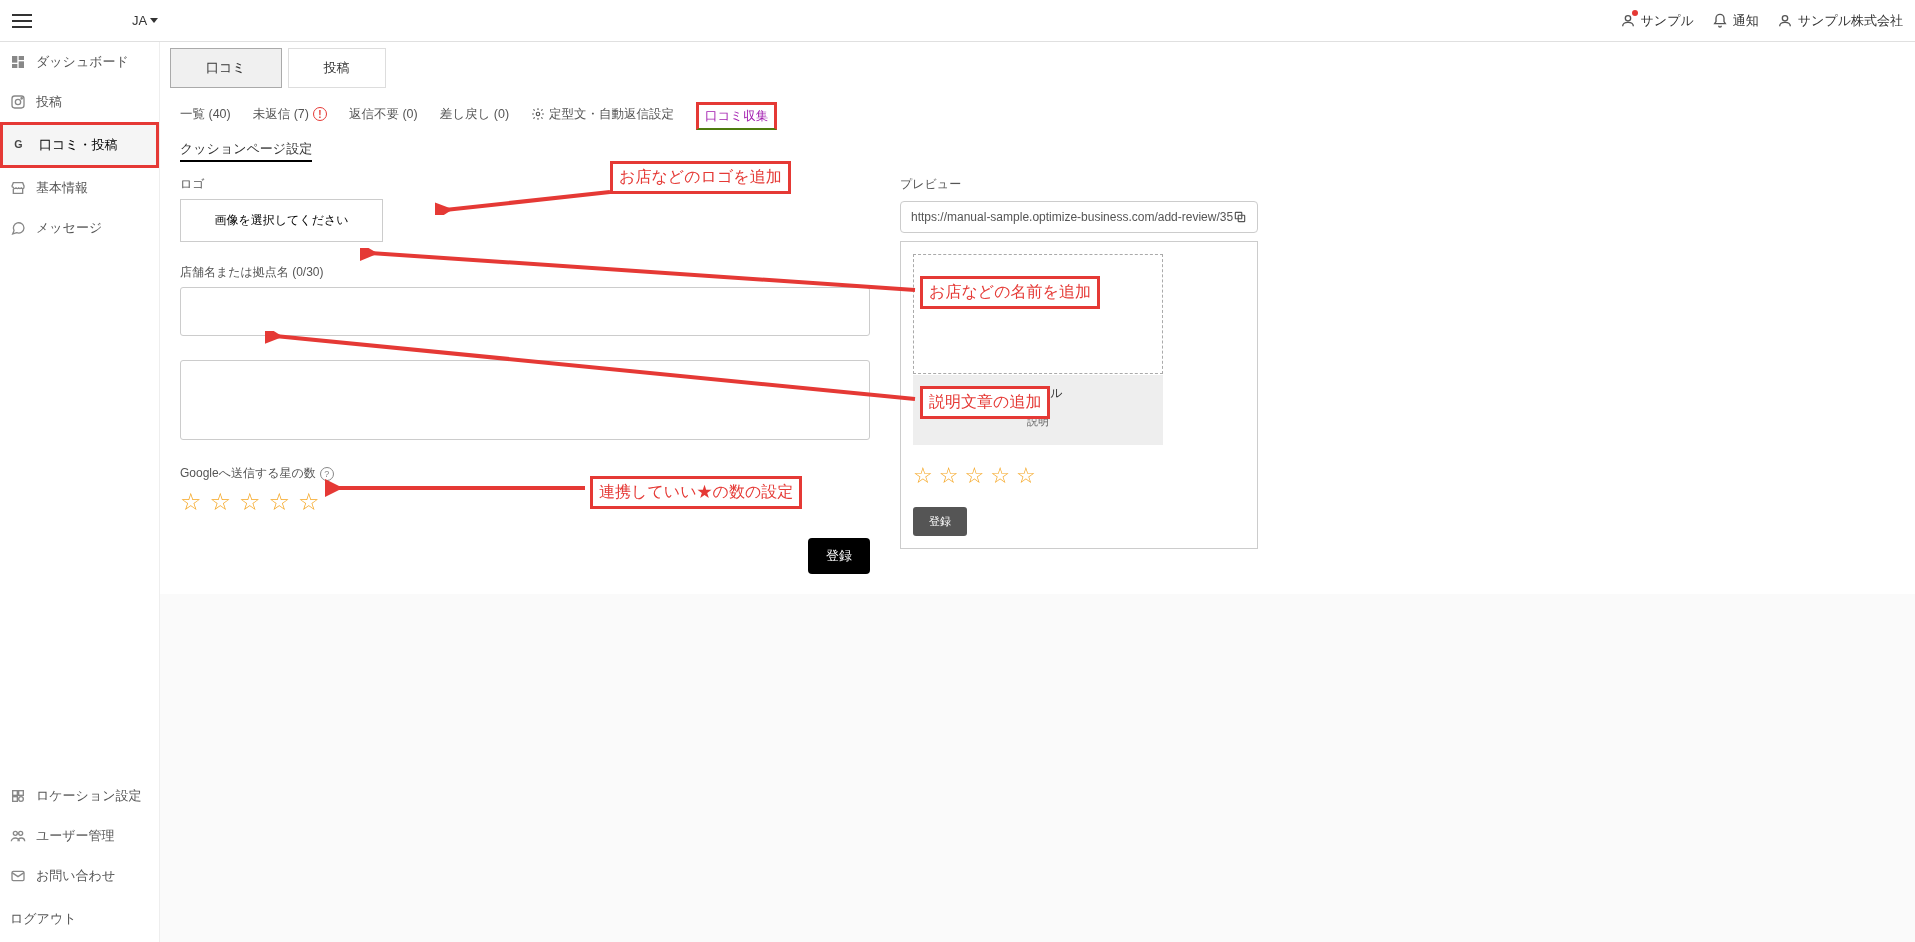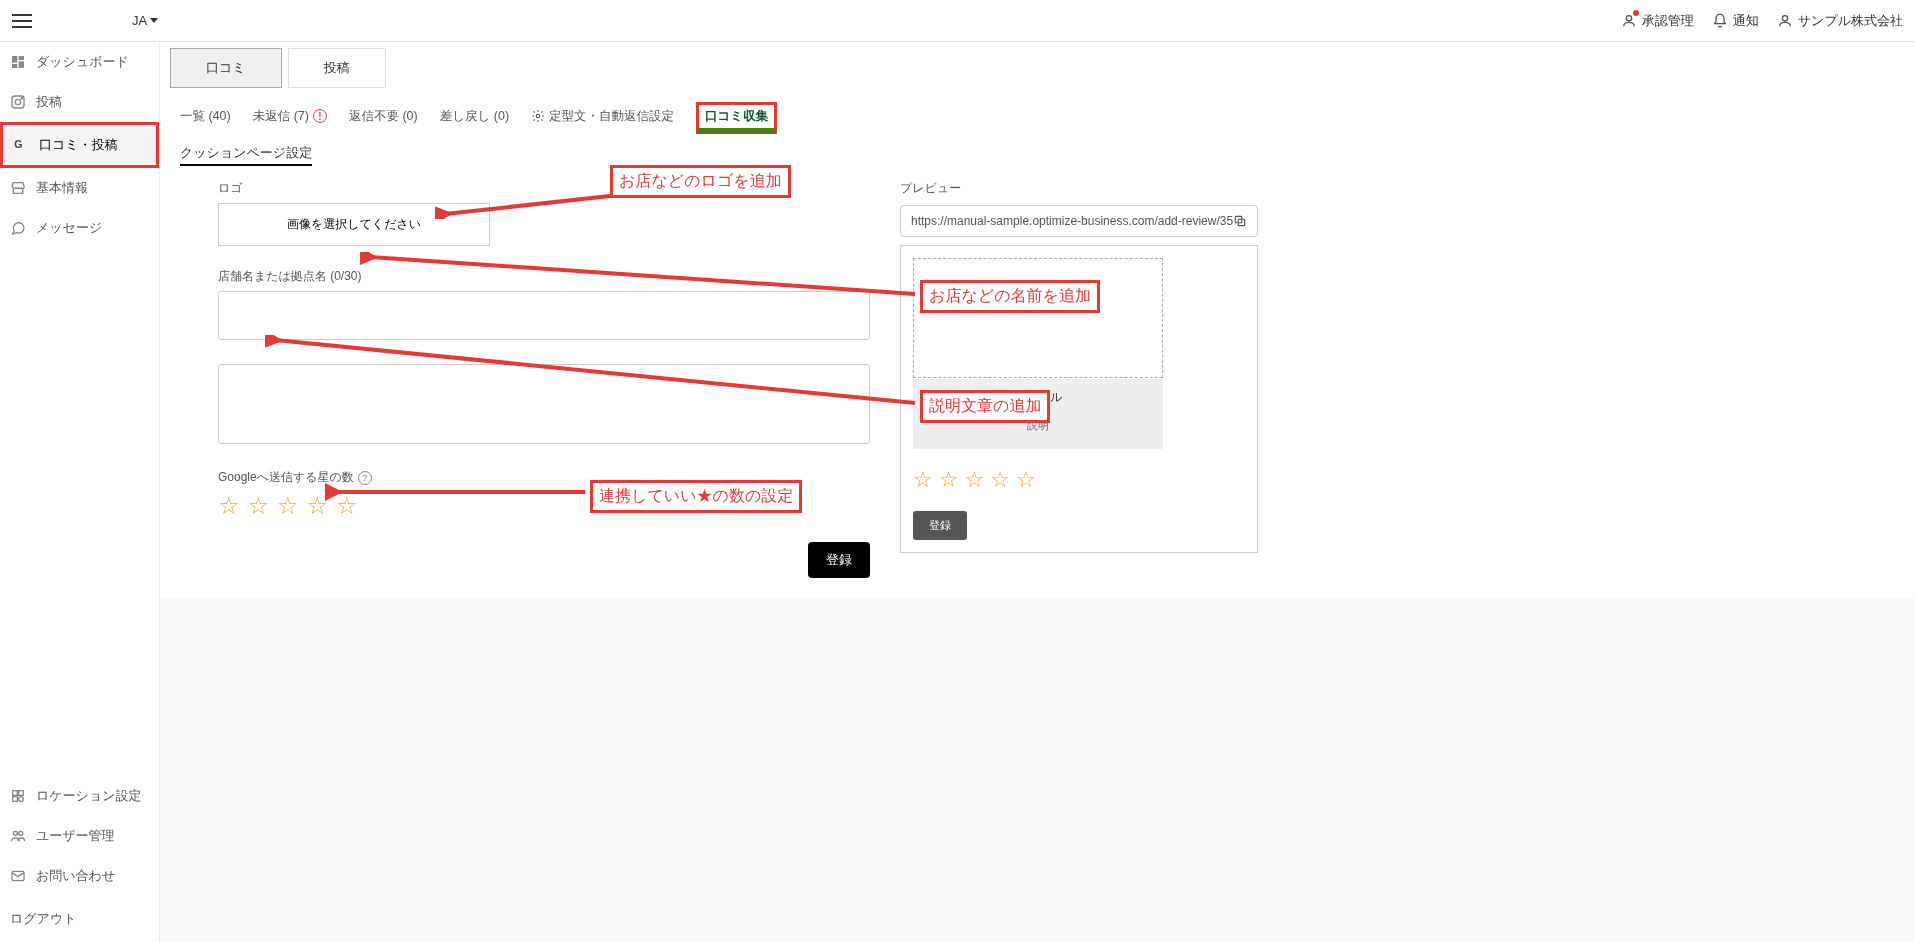--- a/index.html
+++ b/index.html
@@ -28,40 +28,40 @@
 
 .main { flex: 1; padding: 0; background: #fafafa; overflow: auto; }
 .content-card { background: #fff; }
 
 .tabs-primary { display: flex; padding: 6px 10px 0 10px; }
 .tab-p { padding: 10px 35px; border: 1px solid #ddd; background: #fff; cursor: pointer; font-size: 13px; margin-right: 6px; }
 .tab-p.active { background: #f0f0f0; border: 1px solid #aaa; font-weight: 500; }
 
 .tabs-sec { display: flex; gap: 22px; padding: 14px 20px 0 20px; align-items: center; font-size: 12.5px; color: #555; }
 .tab-s { cursor: pointer; padding-bottom: 4px; display: inline-flex; align-items: center; gap: 4px; }
-.tab-s.active { color: #14532d; border-bottom: 6px solid #4d7c0f; font-weight: 700; }
+.tab-s.active { color: #a21caf; border-bottom: 2px solid #4d7c0f; font-weight: 400; }
 .alert-icon { width: 14px; height: 14px; border: 1.5px solid #e53935; border-radius: 50%; display: inline-flex; align-items: center; justify-content: center; font-size: 10px; color: #e53935; font-weight: bold; }
 .gear-icon-s { width: 14px; height: 14px; }
 
 .loc-row { padding: 6px 20px 0 20px; }
 .loc-label { font-size: 10px; color: #888; position: relative; top: 6px; left: 8px; background: #fff; padding: 0 3px; }
 .loc-select { border: 1px solid #ccc; border-radius: 4px; padding: 10px 30px 10px 14px; width: 210px; font-size: 13px; text-align: center; position: relative; cursor: pointer; display: flex; align-items: center; justify-content: space-between; }
 
 .subtab { padding: 10px 20px 0 20px; }
 .subtab span { font-size: 13px; padding-bottom: 4px; border-bottom: 2px solid #000; font-weight: 500; }
 
 .form-area { display: flex; gap: 30px; padding: 18px 20px 20px 20px; }
 .form-left { flex: 0 0 690px; position: relative; }
 .form-right { flex: 0 0 350px; }
 
 .f-label { font-size: 12px; color: #555; margin-bottom: 6px; display: flex; align-items: center; gap: 4px; }
-.btn-select-img { border: 1px solid #ccc; padding: 12px; width: 272px; text-align: center; font-size: 12px; cursor: pointer; background: #fff; }
+.btn-select-img { border: 1px solid #ccc; padding: 12px; width: 203px; text-align: center; font-size: 12px; cursor: pointer; background: #fff; }
 .f-input { width: 100%; border: 1px solid #ccc; border-radius: 3px; padding: 16px 10px; font-size: 13px; margin-bottom: 2px; }
 .f-textarea { width: 100%; border: 1px solid #ccc; border-radius: 3px; padding: 10px; height: 80px; font-size: 13px; resize: none; }
-.f-block { margin-bottom: 22px; margin-left: 38px; }
+.f-block { margin-bottom: 22px; }
 
 .stars { display: flex; gap: 8px; font-size: 24px; color: #f5a623; }
 .star { cursor: pointer; }
 .help-circle { width: 14px; height: 14px; border: 1px solid #888; border-radius: 50%; display: inline-flex; align-items: center; justify-content: center; font-size: 9px; color: #888; }
 
 .btn-submit { background: #000; color: #fff; border: none; padding: 9px 18px; font-size: 13px; border-radius: 4px; float: right; cursor: pointer; }
 
 .preview-label { font-size: 12px; color: #555; margin-bottom: 8px; }
 .url-box { border: 1px solid #ccc; border-radius: 4px; padding: 8px 10px; font-size: 12px; color: #555; display: flex; justify-content: space-between; align-items: center; margin-bottom: 8px; }
 .copy-icon { width: 14px; height: 14px; }
@@ -94,21 +94,21 @@
     </div>
   </div>
   <div class="topbar-right">
     <div class="tb-item">
       <span class="tb-icon red-dot">
         <svg width="16" height="16" viewBox="0 0 24 24" fill="none" stroke="#555" stroke-width="2">
             <circle cx="12" cy="8" r="4"></circle>
             <path d="M4 20c0-4 4-6 8-6s8 2 8 6"></path>
           </svg>
       </span>
-      <span>承認管理</span>
+      <span>サンプル</span>
     </div>
     <div class="tb-item">
       <span class="tb-icon">
         <svg width="16" height="16" viewBox="0 0 24 24" fill="none" stroke="#555" stroke-width="2">
             <path d="M6 8a6 6 0 0112 0v5l2 3H4l2-3V8z"></path>
             <path d="M10 19a2 2 0 004 0"></path>
           </svg>
       </span>
       <span>通知</span>
     </div>

